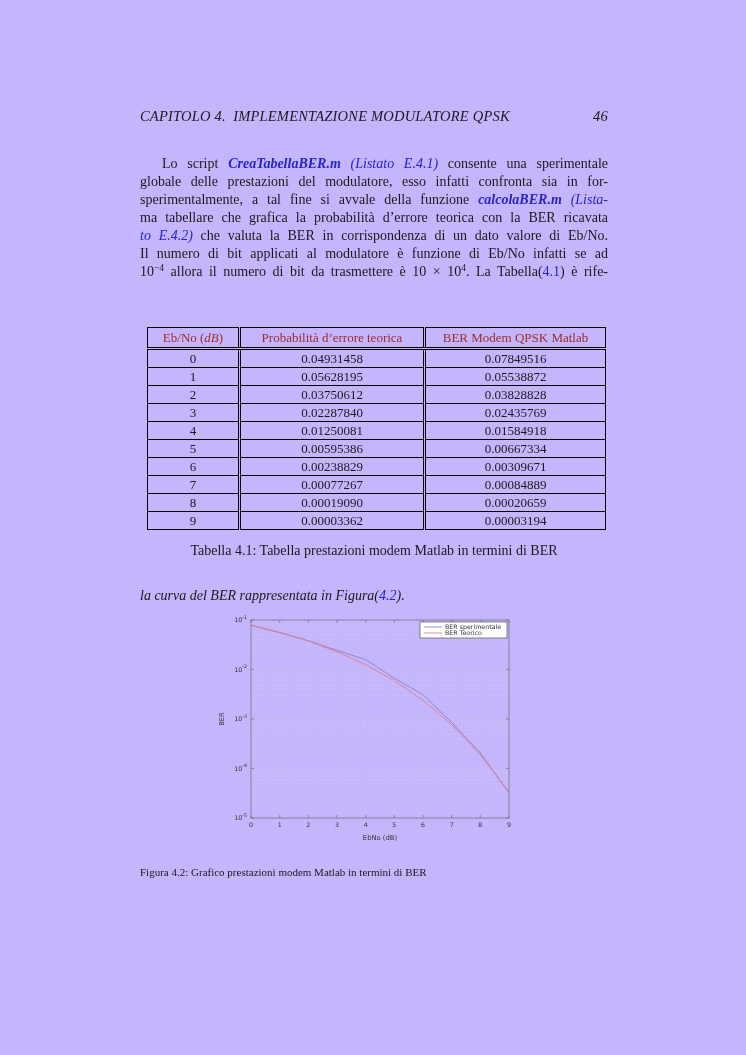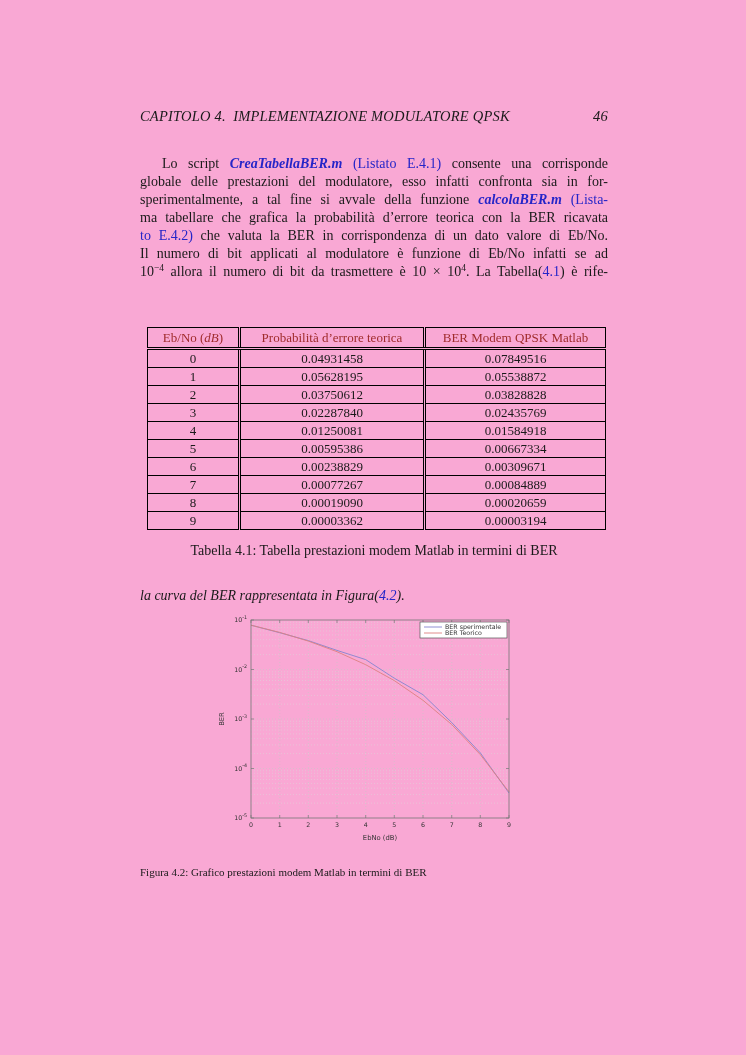--- a/index.html
+++ b/index.html
@@ -1,35 +1,35 @@
 <!DOCTYPE html>
 <html style="--link: #2525c8; --hdr: #a02c2c;"><head>
 <meta charset="utf-8">
 <style>
   html,body{margin:0;padding:0;background:#ffffff;}
   .page{
-    position:relative;width:746px;height:1055px;background:#f9a8d4;
+    position:relative;width:746px;height:1055px;background:#c4b5fd;
     font-family:"Liberation Serif",serif;color:#1a1a1a;overflow:hidden;
   }
   
   .runhead{
     position:absolute;left:140px;top:108px;width:468px;
     display:flex;justify-content:space-between;
     font-style:italic;font-size:14.5px;letter-spacing:.2px;
   }
   .runhead .pageno{font-style:italic;}
   
   .bodypar{
     position:absolute;left:140px;top:155px;width:468px;
     font-size:14px;line-height:18px;
   }
   .par-line{text-align:justify;text-align-last:justify;white-space:normal;}
   .par-line:first-child{padding-left:22px;}
   .s-bi-blue{color:var(--link,#2525c8);font-weight:bold;font-style:italic;}
-  .s-i-blue{color:var(--link,#2525c8);}
+  .s-i-blue{color:var(--link,#2525c8);font-style:italic;}
   .s-blue{color:var(--link,#2525c8);}
   .s-i{font-style:italic;}
   .s-sup{font-size:.68em;position:relative;top:-.48em;}
   
   .bertable{
     position:absolute;left:147px;top:327px;border-collapse:collapse;
     font-size:13px;
   }
   .bertable th,.bertable td{
     border:1px solid #000;text-align:center;font-weight:normal;
@@ -65,21 +65,21 @@
 <body>
 
 <div class="page">
 
   <div class="runhead">
     <span>CAPITOLO 4. IMPLEMENTAZIONE MODULATORE QPSK</span>
     <span class="pageno">46</span>
   </div>
 
   <div class="bodypar" id="bodypar">
-      <div class="par-line"><span>Lo script </span><span class="s-bi-blue">CreaTabellaBER.m</span><span> </span><span class="s-i-blue">(Listato E.4.1)</span><span> consente una corrisponde</span></div>
+      <div class="par-line"><span>Lo script </span><span class="s-bi-blue">CreaTabellaBER.m</span><span> </span><span class="s-i-blue">(Listato E.4.1)</span><span> consente una sperimentale</span></div>
       <div class="par-line"><span>globale delle prestazioni del modulatore, esso infatti confronta sia in for-</span></div>
       <div class="par-line"><span>sperimentalmente, a tal fine si avvale della funzione </span><span class="s-bi-blue">calcolaBER.m</span><span> </span><span class="s-i-blue">(Lista-</span></div>
       <div class="par-line"><span>ma tabellare che grafica la probabilità d’errore teorica con la BER ricavata</span></div>
       <div class="par-line"><span class="s-i-blue">to E.4.2)</span><span> che valuta la BER in corrispondenza di un dato valore di Eb/No.</span></div>
       <div class="par-line"><span>Il numero di bit applicati al modulatore è funzione di Eb/No infatti se ad</span></div>
       <div class="par-line"><span>10</span><span class="s-sup">−4</span><span> allora il numero di bit da trasmettere è 10 × 10</span><span class="s-sup">4</span><span>. La Tabella(</span><span class="s-blue">4.1</span><span>) è rife-</span></div>
     </div>
 
   <table class="bertable">
     <thead>

